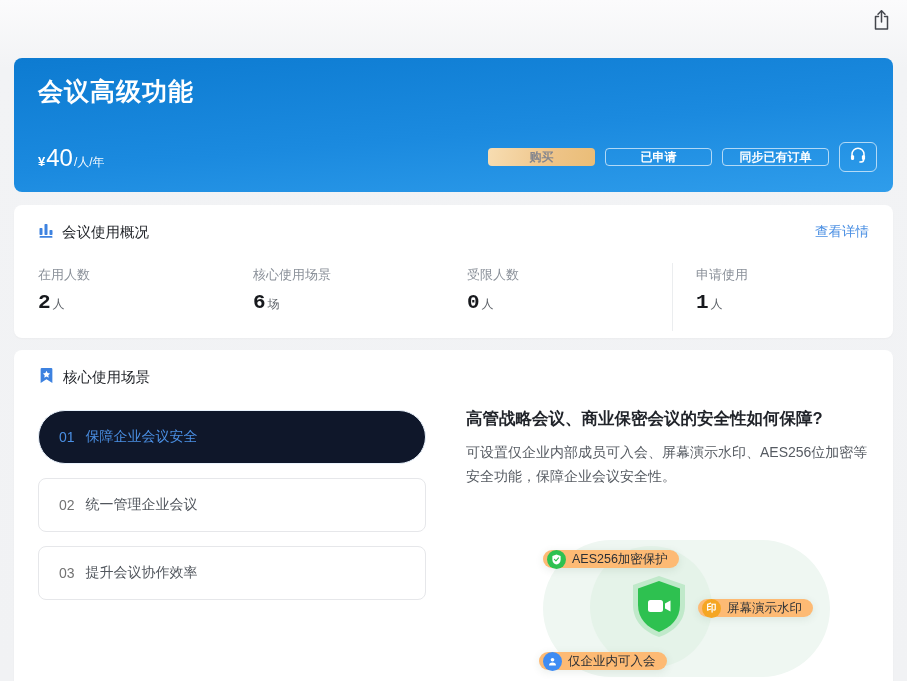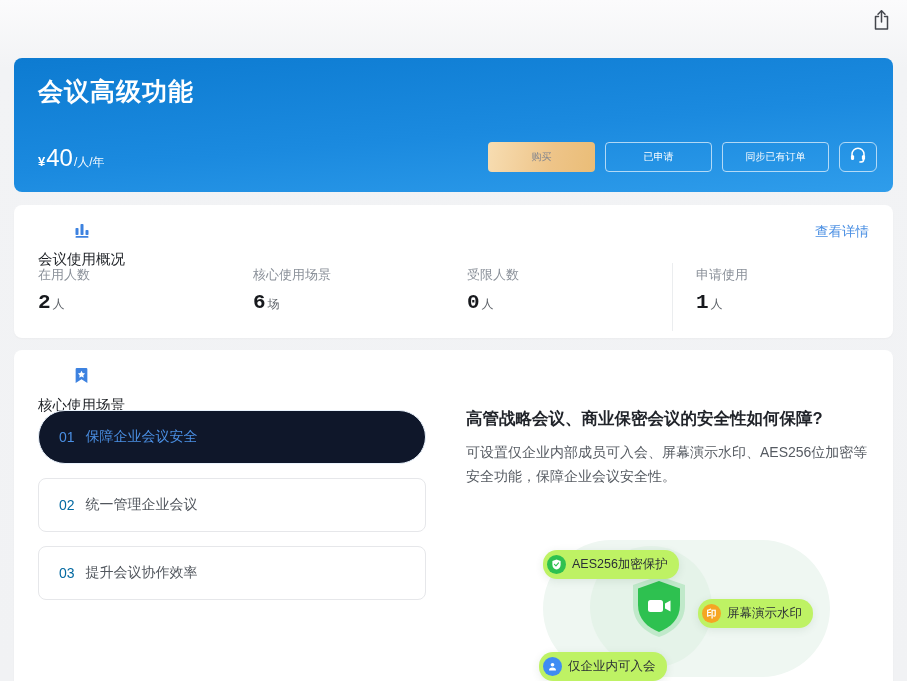--- a/index.html
+++ b/index.html
@@ -17,59 +17,59 @@
 
   
   .hero { position:absolute; left:14px; top:58px; width:879px; height:134px; border-radius:8px;
           background:linear-gradient(175deg,#0d7bd1 0%,#1b8adf 55%,#2f9deb 100%); color:#fff; }
   .hero-title { position:absolute; left:24px; top:17px; font-size:25px; font-weight:bold; letter-spacing:1px; }
   .hero-price { position:absolute; left:24px; top:88px; display:flex; align-items:baseline; }
   .hero-price .cur  { font-size:13px; font-weight:bold; }
   .hero-price .num  { font-size:24px; font-weight:normal; line-height:1; margin:0 1px; }
   .hero-price .unit { font-size:12px; opacity:.95; }
   .hero-actions { position:absolute; right:16px; top:84px; display:flex; align-items:center; gap:10px; }
-  .btn { height:30px; border-radius:4px; font-size:10px; display:flex; align-items:center; justify-content:center; cursor:pointer; }
+  .btn { height:18px; border-radius:4px; font-size:12px; display:flex; align-items:center; justify-content:center; cursor:pointer;font-weight:bold; }
   .btn-buy { width:107px; background:linear-gradient(100deg,#f7ddb2 0%,#eec488 60%,#eabd77 100%); color:#85868d; }
   .btn-ghost { width:107px; background:transparent; border:1px solid rgba(255,255,255,.65); color:#fff; }
   .btn-icon { width:38px; height:30px; border-radius:6px; border:1px solid rgba(255,255,255,.65); background:transparent; display:flex; align-items:center; justify-content:center; cursor:pointer; }
 
   
   .usage { left:14px; top:205px; width:879px; height:133px; }
-  .sec-head { position:absolute; left:24px; top:17px; display:flex; align-items:center; gap:8px;flex-direction:column; }
+  .sec-head { position:absolute; left:24px; top:17px; display:flex; align-items:center; gap:8px; }
   .sec-title { font-size:14.5px; font-weight:500; color:#1d2025; }
   .link-details { position:absolute; right:24px; top:18px; font-size:13.5px; color:#4a8fe3; cursor:pointer; }
   .stat { position:absolute; top:61px;font-family:Liberation Mono, monospace; }
   .stat .lbl { font-size:13px; color:#8a9099; }
   .stat .val { margin-top:7px; display:flex; align-items:baseline; }
   .stat .val b { font-size:21px; font-weight:bold; color:#17191d; }
   .stat .val i { font-style:normal; font-size:12px; color:#60656b; margin-left:2px; }
   .stat-div { position:absolute; left:658px; top:58px; width:1px; height:68px; background:#ebedef; }
 
   
   .scen { left:14px; top:350px; width:879px; height:340px; }
   .scen-list { position:absolute; left:24px; top:60px; width:388px; }
   .scen-item { width:388px; height:54px; border-radius:8px; border:1px solid #e6e7ea; background:#fff;
                display:flex; align-items:center; padding-left:20px; margin-bottom:14px; font-size:14px; cursor:pointer; }
-  .scen-item .num { color:#0369a1; margin-right:11px; }
+  .scen-item .num { color:#737373; margin-right:11px; }
   .scen-item .txt { color:#51565d; }
   .scen-item.sel { background:#0f172a; border-color:#eaf3fd;border-radius:27px; }
   .scen-item.sel .num, .scen-item.sel .txt { color:#4a8fe3; }
   .scen-video { color:#9ba1a8; }
   .scen-video .play { width:18px; height:18px; border-radius:50%; background:#eceef0; display:flex; align-items:center; justify-content:center; margin-right:10px; }
   .scen-video .txt { color:#9ba1a8; }
 
   .detail-head { position:absolute; left:452px; top:58px; width:420px; font-size:16.5px; font-weight:bold; color:#21242a; }
   .detail-desc { position:absolute; left:452px; top:90px; width:410px; font-size:14px; line-height:24px; color:#565b62; }
 
   
   .illus { position:absolute; left:0; top:0; width:879px; height:340px; pointer-events:none; }
   .blob-capsule { position:absolute; left:529px; top:190px; width:287px; height:137px; border-radius:70px; background:#eff7f2; }
   .blob-circle  { position:absolute; left:576px; top:196px; width:122px; height:122px; border-radius:50%; background:#e5f3e9; }
   .shield-wrap { position:absolute; left:612px; top:224px; width:66px; height:66px; }
-  .pill { position:absolute; height:29px; display:inline-flex; align-items:center; gap:6px; background:#bef264; border-radius:14px;
+  .pill { position:absolute; height:18px; display:inline-flex; align-items:center; gap:6px; background:#fdba74; border-radius:14px;
           padding:0 11px 0 4px; box-shadow:0 2px 8px rgba(40,80,50,.10); font-size:12.5px; color:#2b3036; pointer-events:auto; }
   .pill .dot { width:19px; height:19px; border-radius:50%; display:flex; align-items:center; justify-content:center; flex:0 0 auto; }
   .dot-green { background:#2ec150; }
   .dot-orange{ background:#f5a623; }
   .dot-blue  { background:#3f8cf3; }
   .dot .stamp { color:#fff; font-size:10px; font-weight:bold; line-height:1; }
   .pill-aes    { left:529px; top:200px; }
   .pill-stamp  { left:684px; top:249px; }
   .pill-member { left:525px; top:302px; }
 </style>

